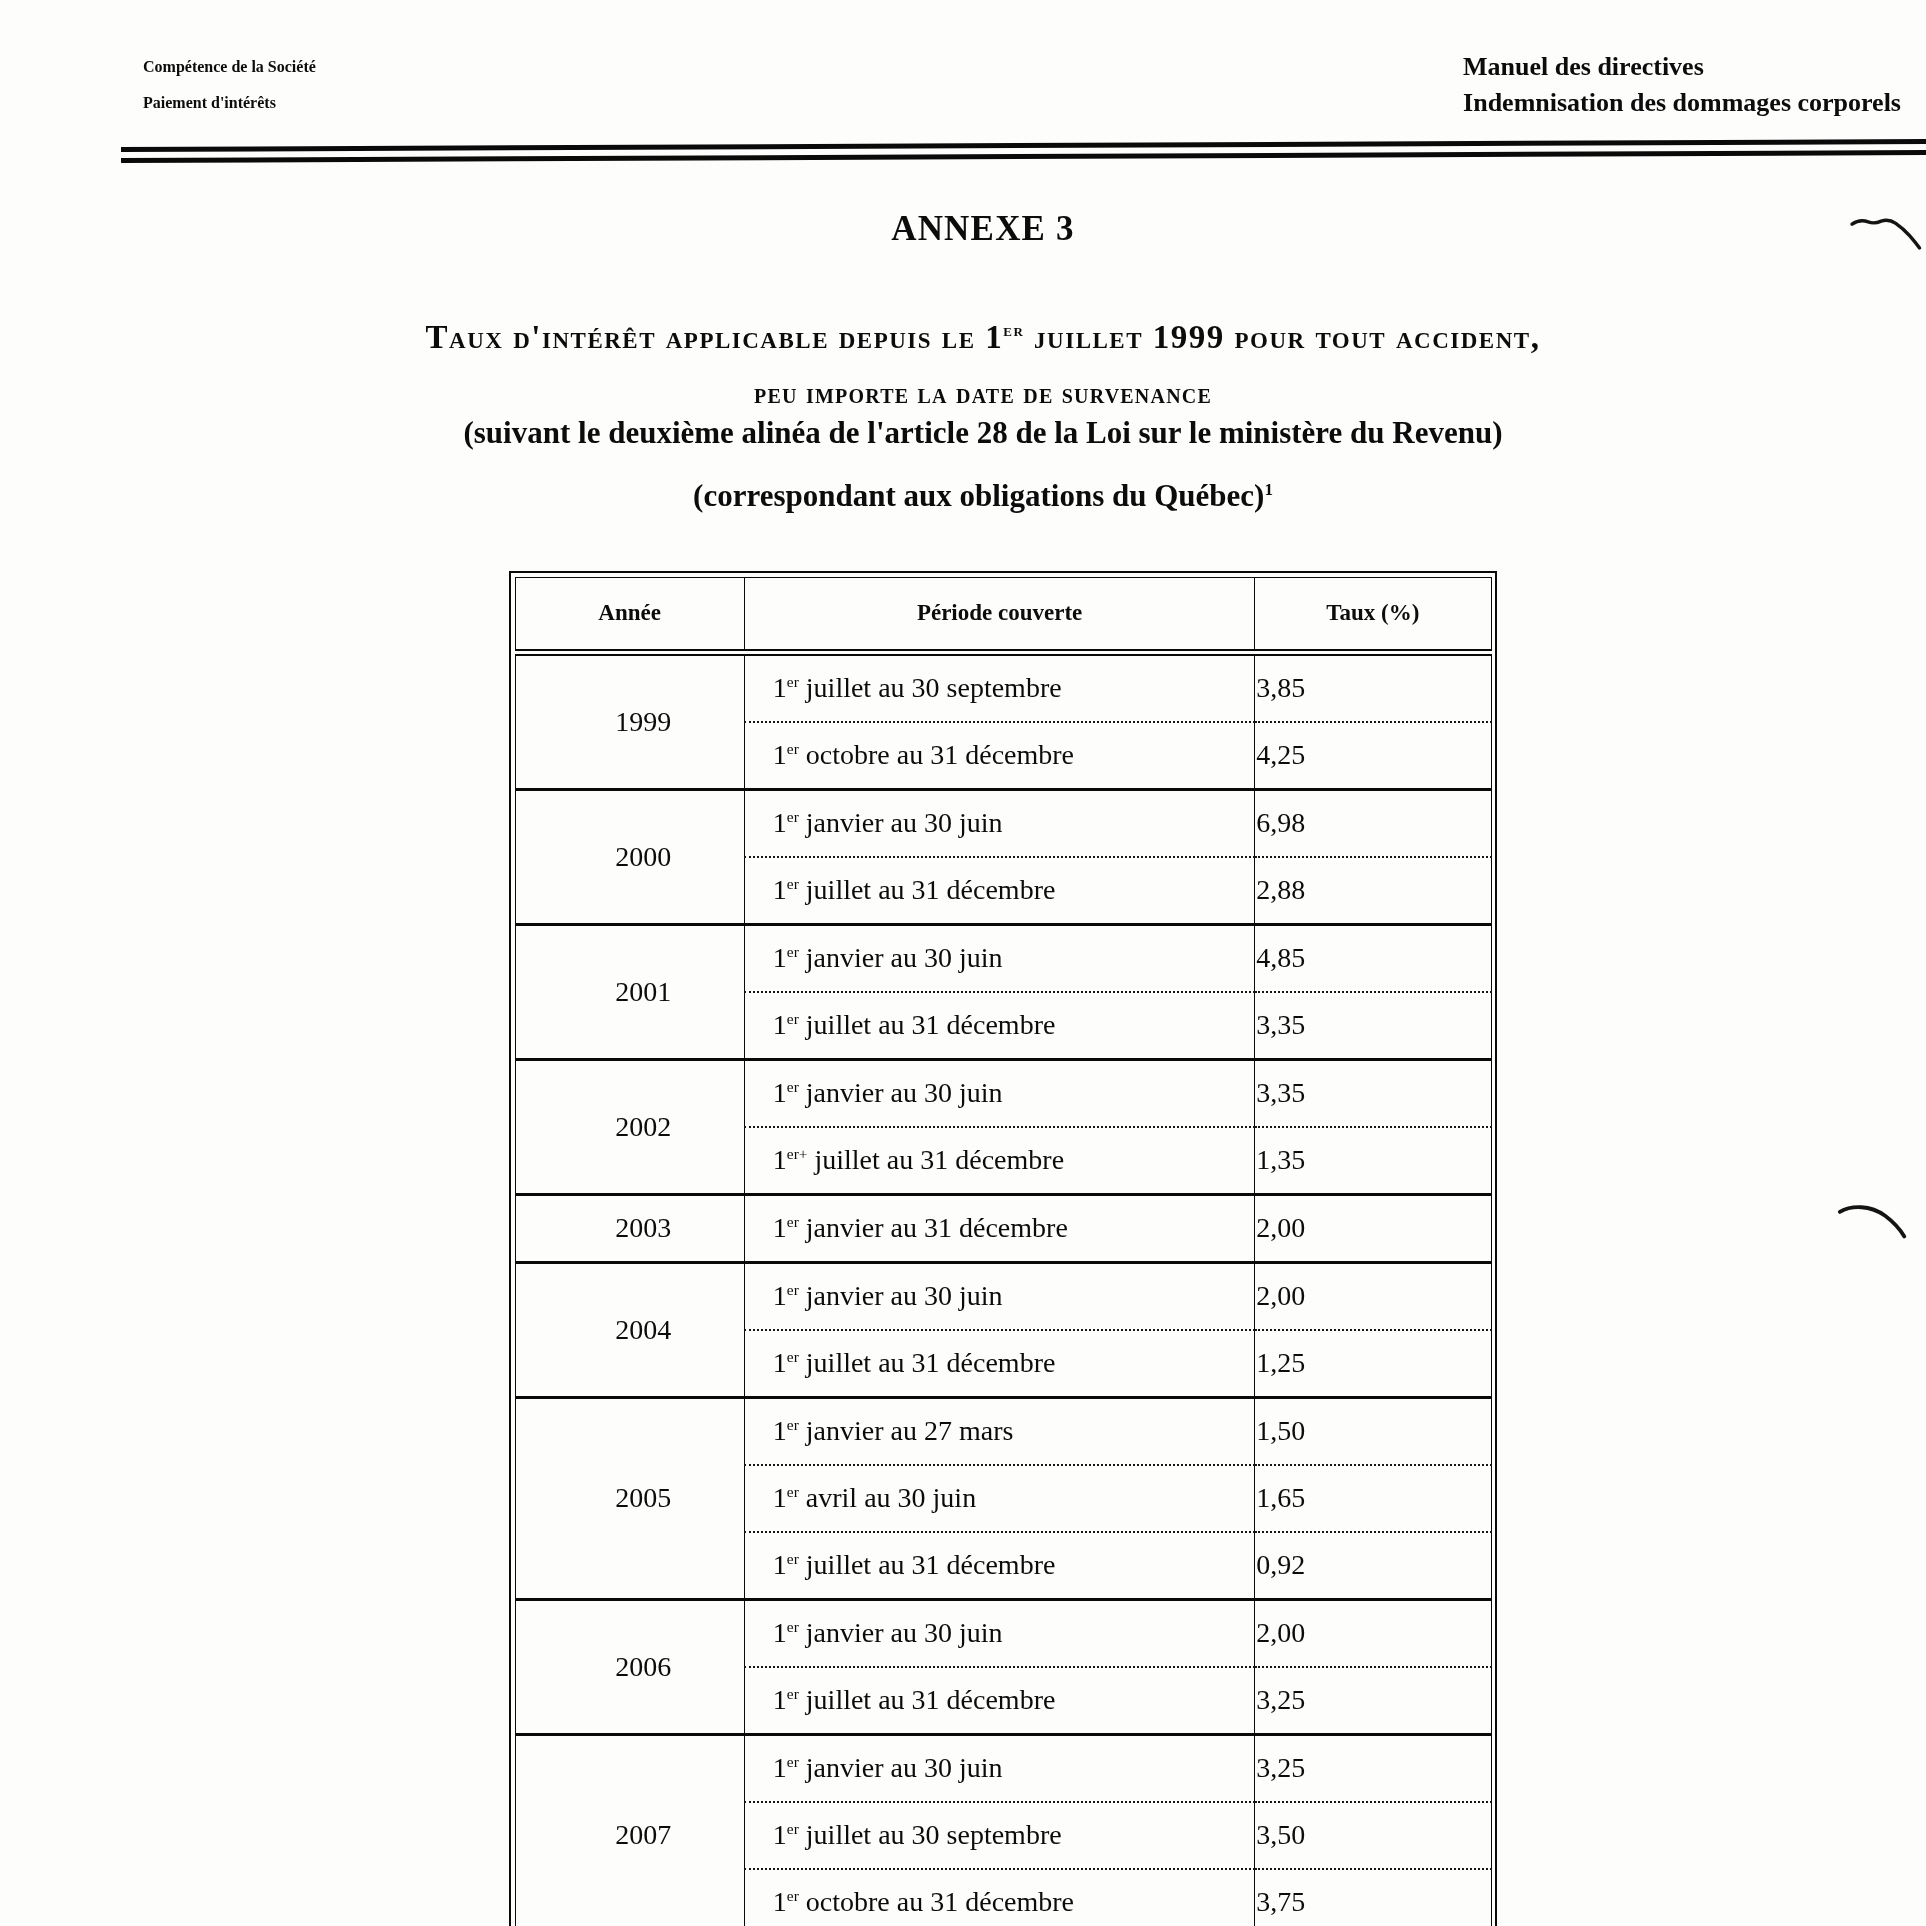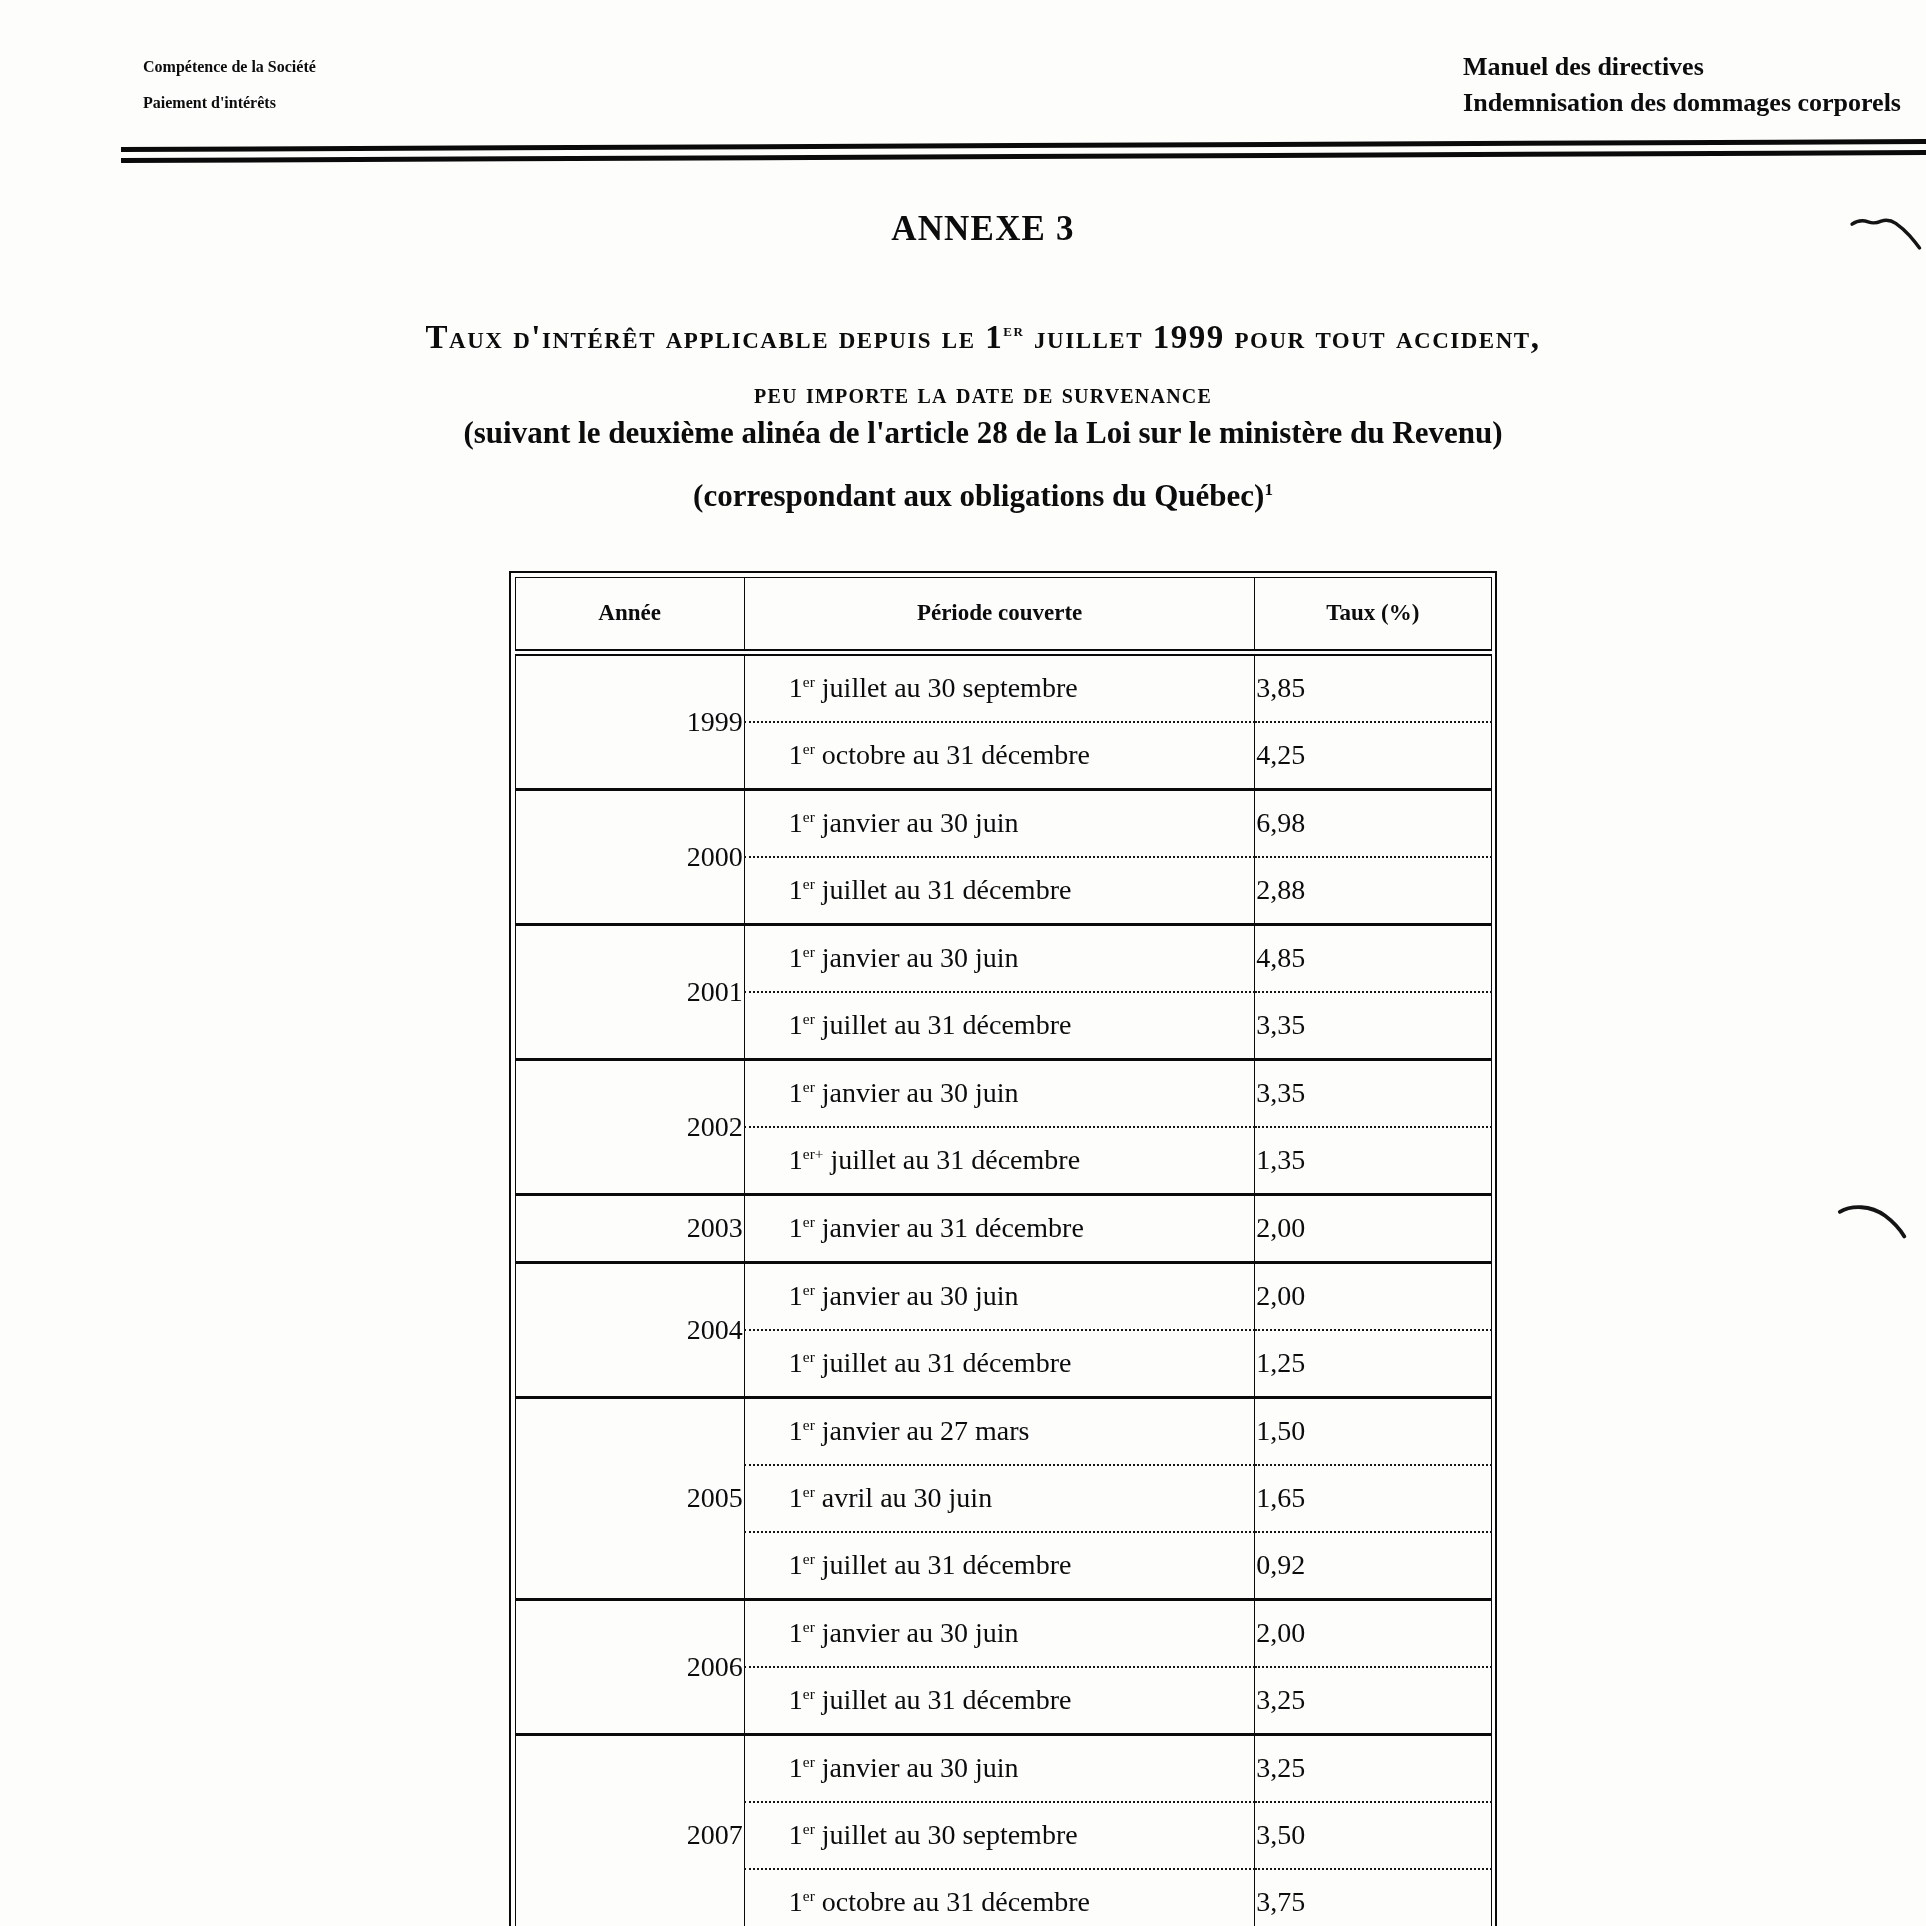--- a/index.html
+++ b/index.html
@@ -37,22 +37,22 @@
   table.rates{width:100%;border-collapse:collapse;border:1.9px solid #0a0a0a;table-layout:fixed;}
   col.c-year{width:23.5%;}
   col.c-period{width:52.3%;}
   col.c-rate{width:24.2%;}
   table.rates th{
     height:69px;font-size:23px;font-weight:bold;text-align:center;vertical-align:middle;
     border-bottom:7px double #0a0a0a;
   }
   table.rates th:nth-child(1),table.rates th:nth-child(2){border-right:1.9px solid #0a0a0a;}
   table.rates td{height:63px;font-size:28px;vertical-align:middle;}
-  td.year{text-align:right;border-right:1.9px solid #0a0a0a;padding-left:28px;}
-  td.period{text-align:left;padding-left:44px;border-right:1.9px solid #0a0a0a;white-space:nowrap;margin-left:30px;}
+  td.year{text-align:center;border-right:1.9px solid #0a0a0a;padding-left:28px;}
+  td.period{text-align:left;padding-left:28px;border-right:1.9px solid #0a0a0a;white-space:nowrap;margin-left:30px;}
   td.rate{text-align:left;}
   tr.group-start td{border-top:3.1px solid #0a0a0a;}
   tr.first-group td{border-top:none;}
   tr.sub-row td{border-top:2.7px dotted #151515;}
   
   .corner-mark{position:absolute;left:1926px;top:54px;font-size:16px;color:#333;transform:rotate(8deg);}
   .squiggle{position:absolute;}
 </style>
 </head>
 <body>

